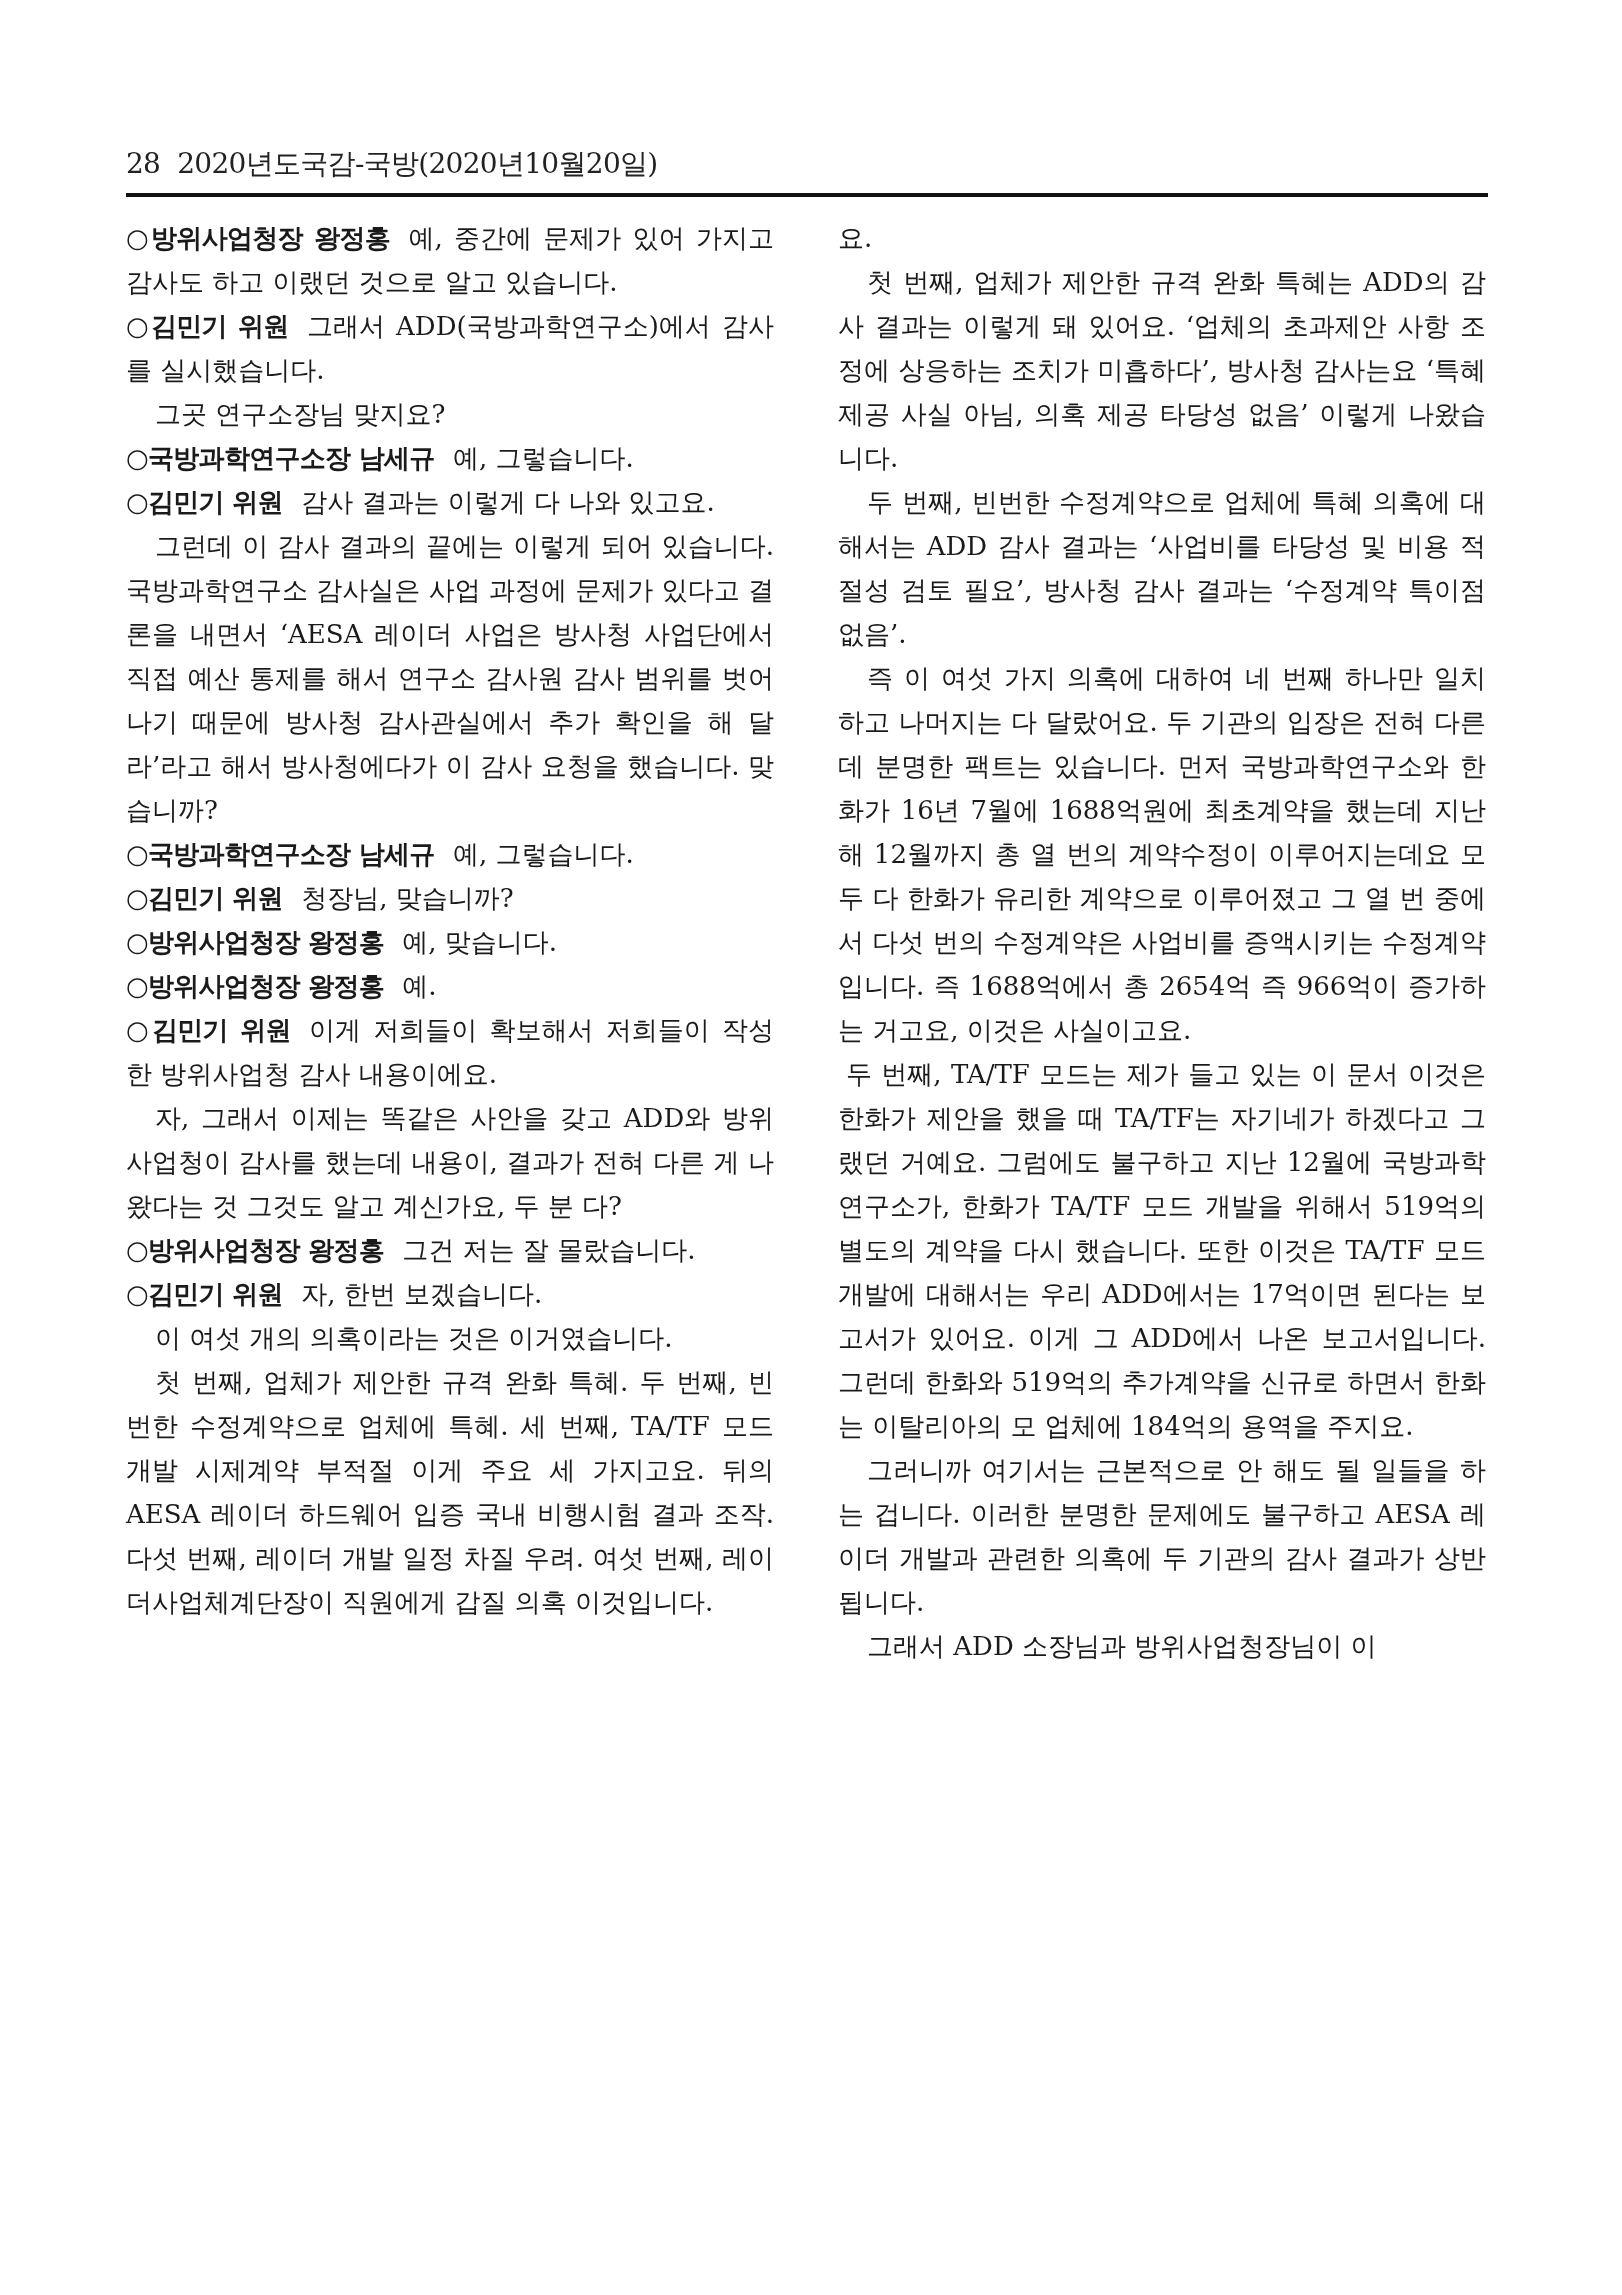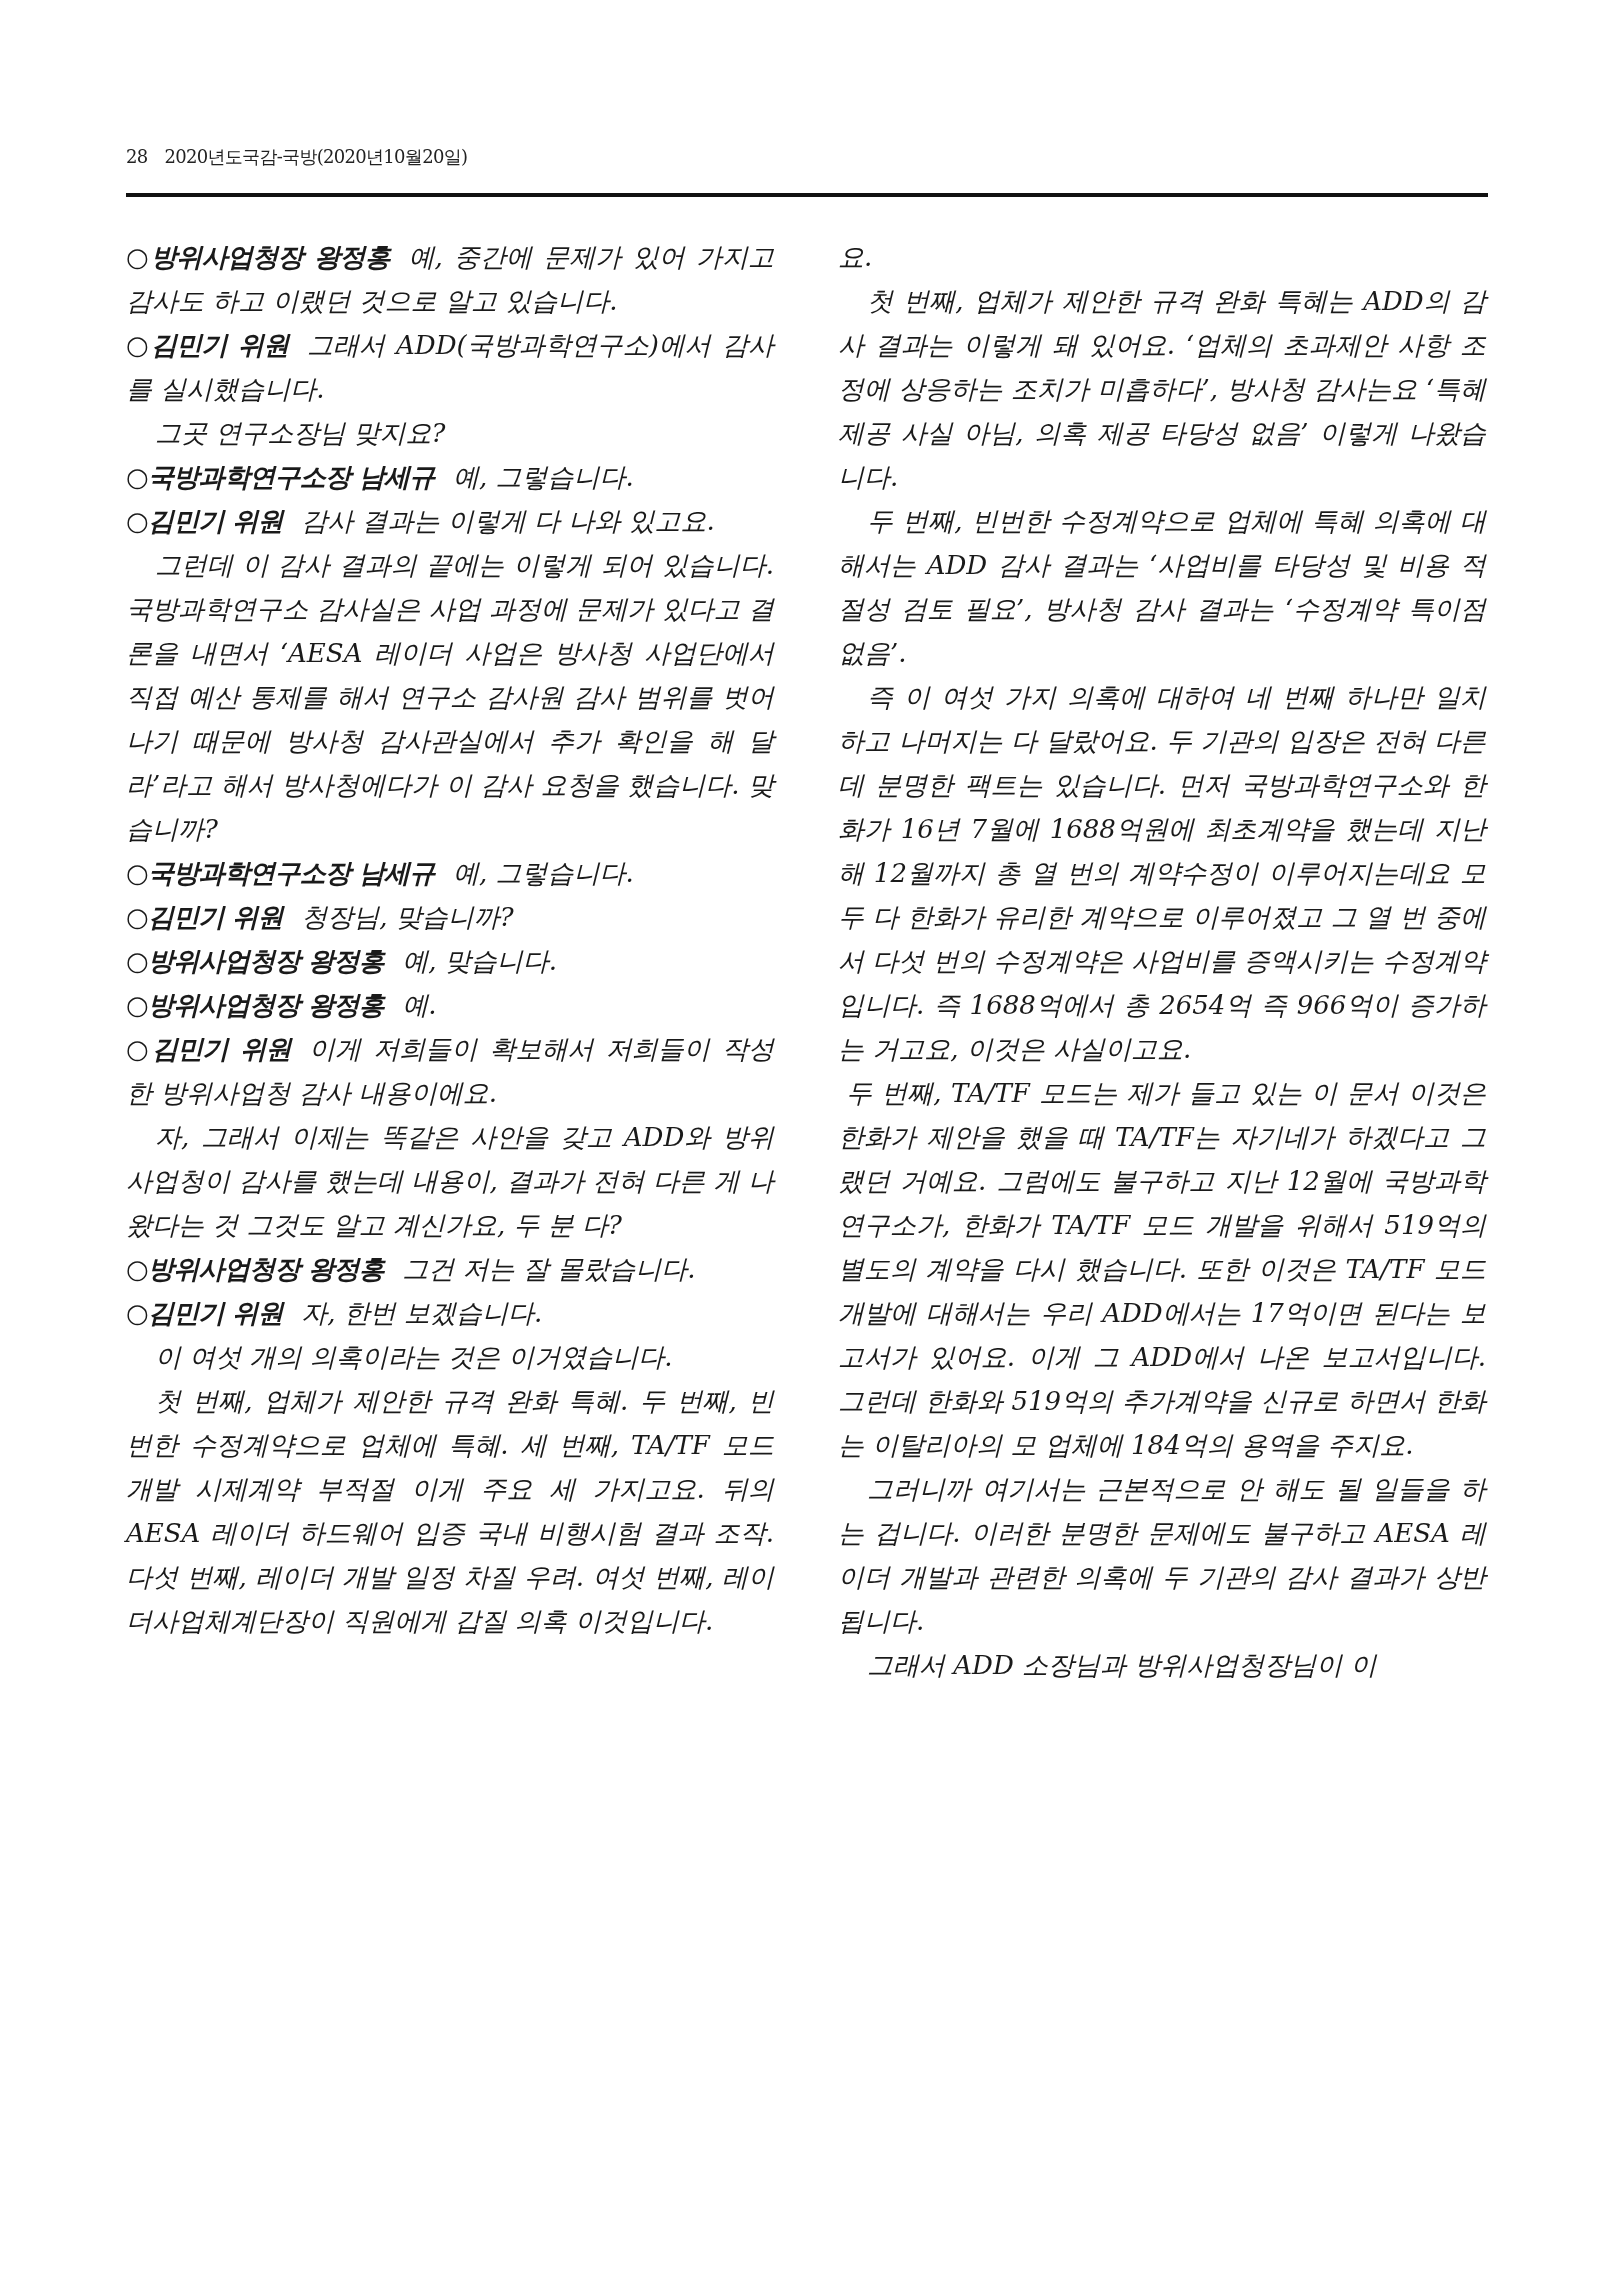--- a/index.html
+++ b/index.html
@@ -1,29 +1,28 @@
 <!DOCTYPE html>
 <html style="font-size:10.5px"><head>
 <meta charset="utf-8">
 <style>
   html, body { margin: 0; padding: 0; background: #ffffff; }
   body { width: 1622px; height: 2295px; position: relative; overflow: hidden; color: #111; }
   .header {
     position: absolute; left: 126px; top: 145px;
     font-family: "DejaVu Serif", "Liberation Serif", serif;
-    font-size: 18px; letter-spacing: -0.7px; color: #222;
+    font-size: 28px; letter-spacing: -0.7px; color: #222;
   }
   .header .pg { margin-right: 17px; }
   .rule { position: absolute; left: 126px; top: 193px; width: 1362px; height: 3.9px; background: #111; }
   .col {
-    position: absolute; top: 235px; width: 648px;
+    position: absolute; top: 216px; width: 648px;
     font-family: "DejaVu Serif", "Liberation Serif", serif;
     font-size: 26px; line-height: 44px; color: #1a1a1a;
     text-align: justify;
-    font-style: italic;
   }
   .col.left { left: 126px; }
   .col.right { left: 838px; }
   .p { margin: 0; }
   .p.indent { text-indent: 29px; }
   .p.indent2 { text-indent: 65px; }
   .p.indent1 { text-indent: 7.9px; }
   .speaker {
     font-family: "DejaVu Sans", "Liberation Sans", sans-serif;
     font-weight: bold; font-size: 26px; letter-spacing: -0.7px;

